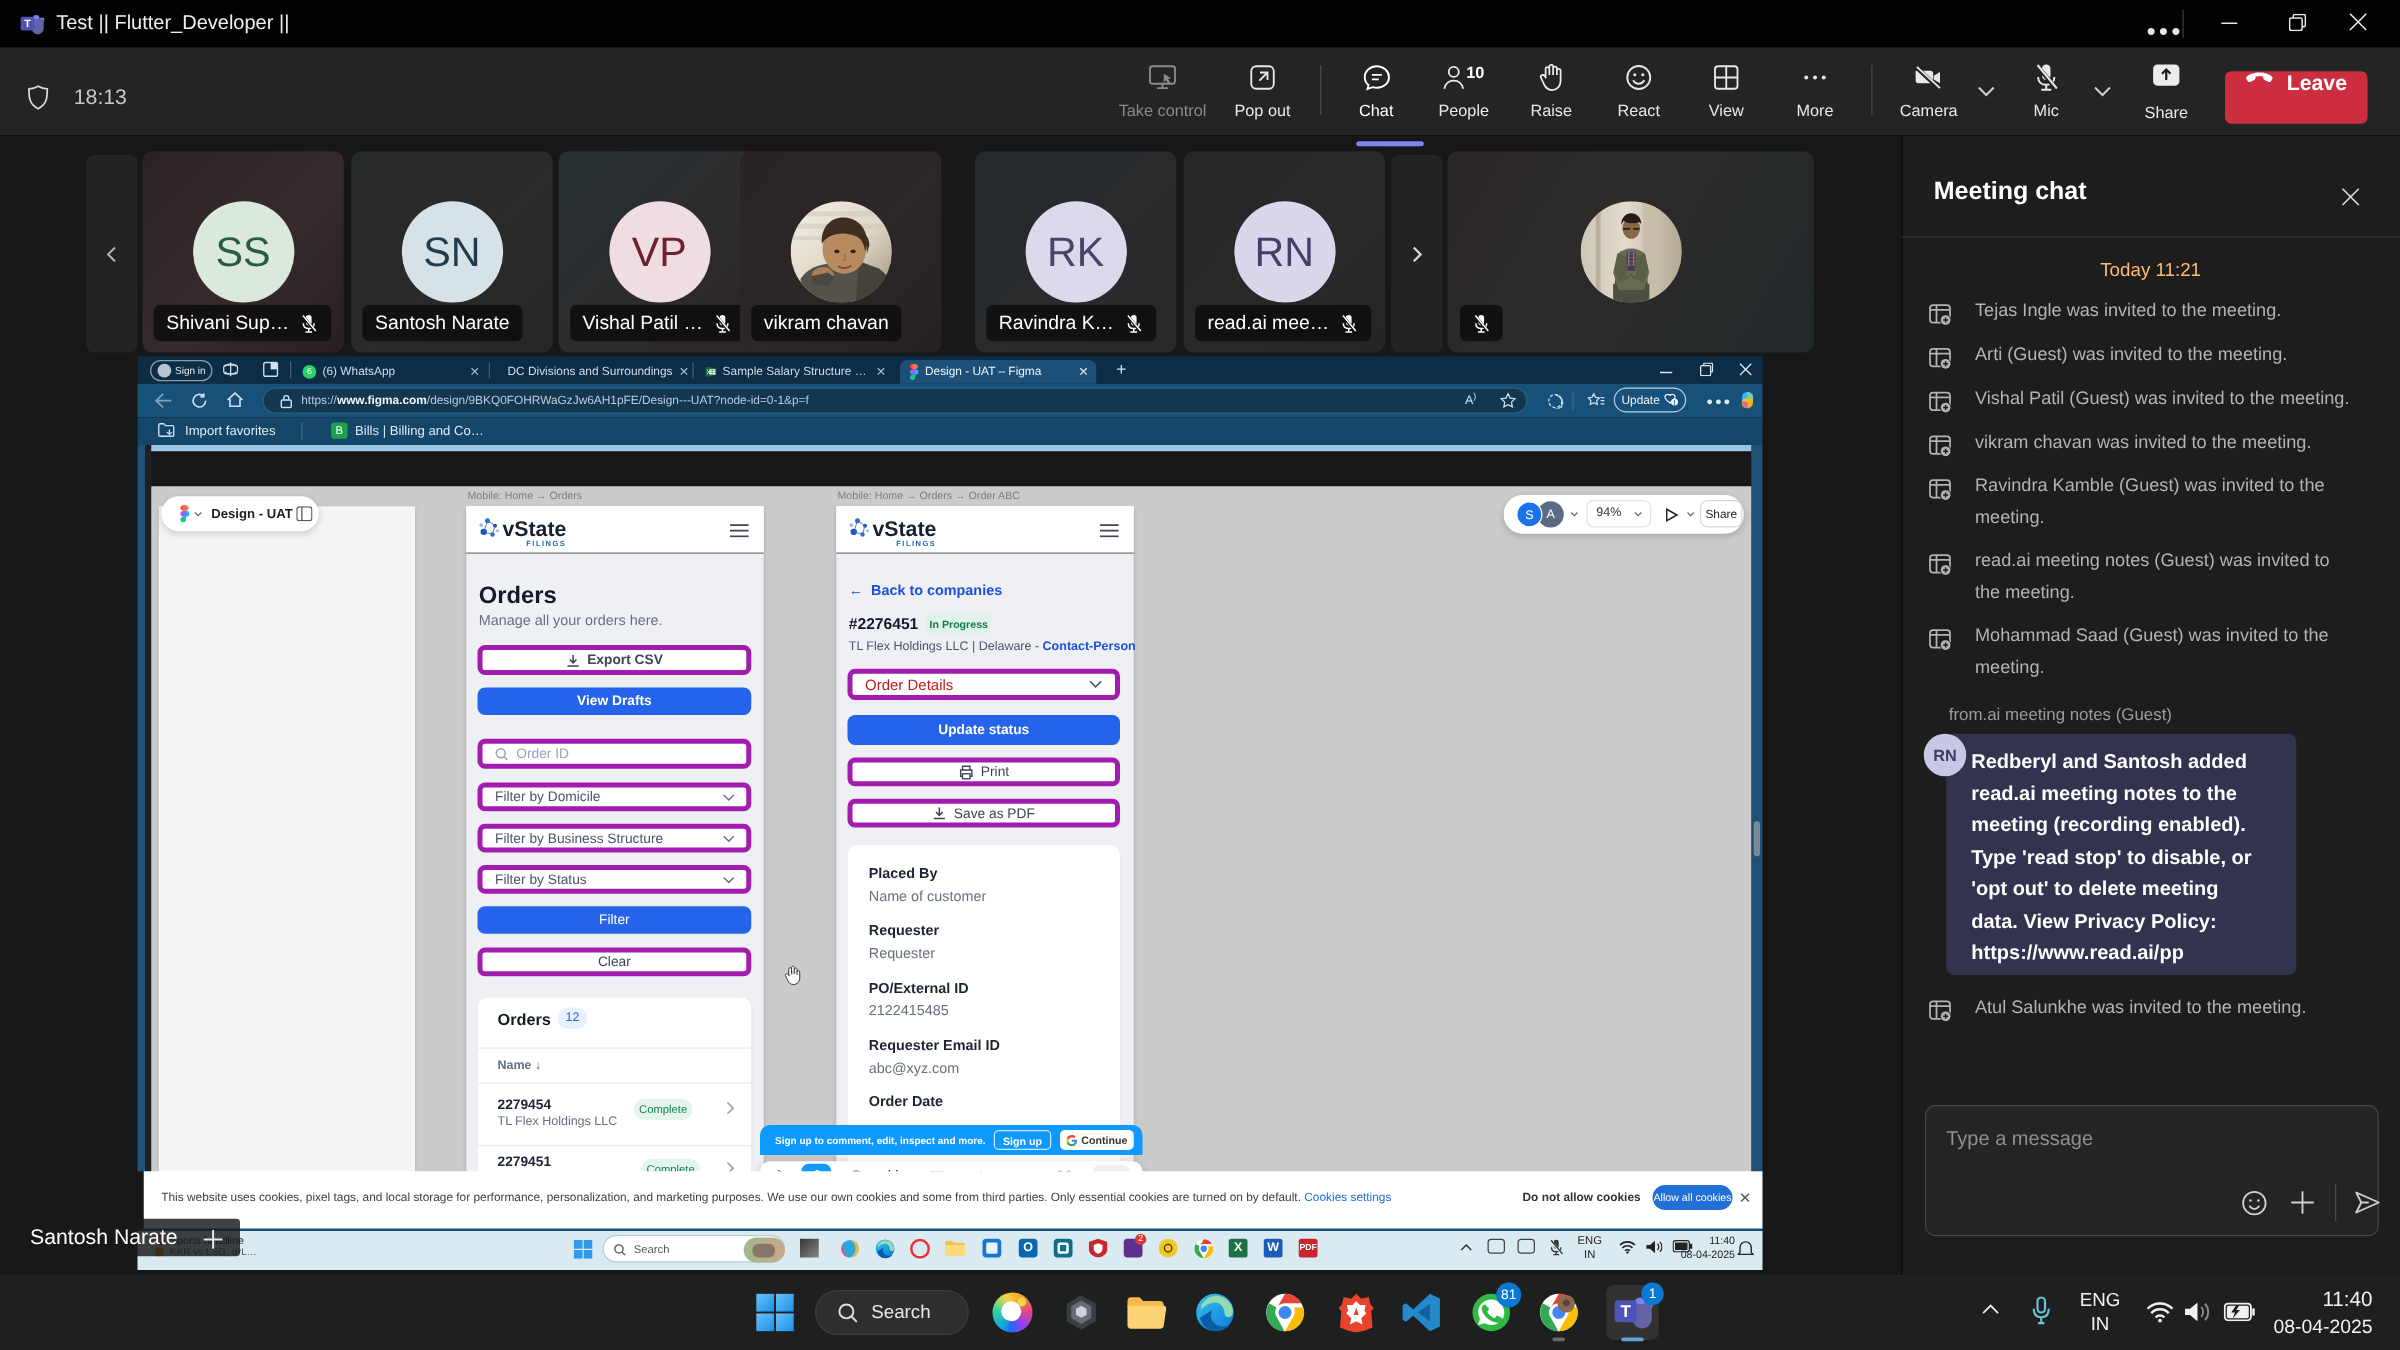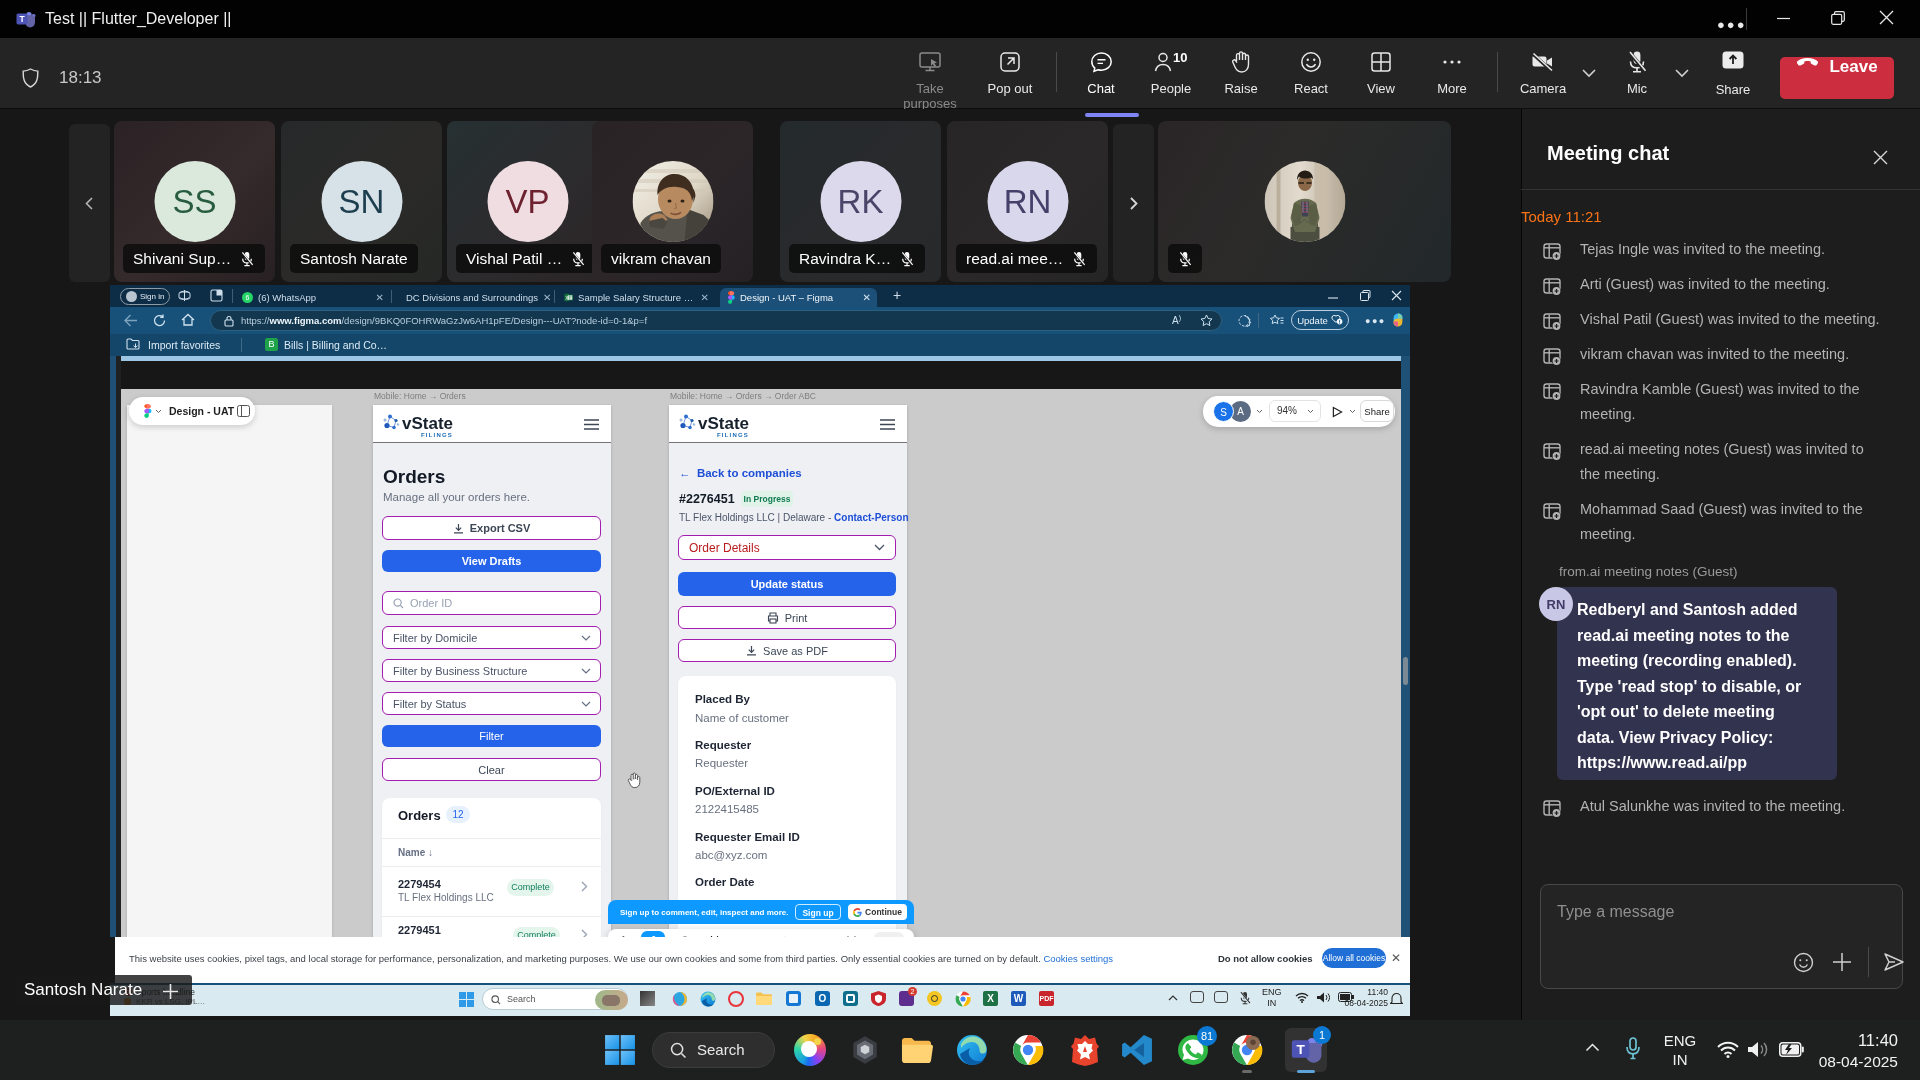--- a/index.html
+++ b/index.html
@@ -30,21 +30,21 @@
 #pageload { position:absolute; left:11px; top:71px; width:1280px; height:5px; background:#9dc6e4; }
 #canvas { position:absolute; left:11px; top:76px; width:1280px; height:576px; background:#cbcbcb; overflow:hidden;margin-top:28px; }
 #cookiebar { position:absolute; left:5px; top:652px; width:1295px; height:46px; background:#ffffff; }
 .vedge { position:absolute; top:71px; height:581px; }
 .tab { position:absolute; top:3px; height:19px; color:#cfdeeb; font-size:9.5px; display:flex; align-items:center; padding:0 6px; gap:5px; white-space:nowrap; overflow:hidden; }
 .tab .x { margin-left:auto; color:#9fb8cc; font-size:10px; }
 
 .pframe { position:absolute; background:#eef0f4; box-shadow:0 1px 3px rgba(0,0,0,.18); }
 .phead { position:absolute; left:0; top:0; width:100%; height:38px; background:#fff; border-bottom:1px solid #737373; }
 .btn { position:absolute; border-radius:6px; font-size:11px; display:flex; align-items:center; justify-content:center; gap:6px; }
-.btn.white { background:#fff; border:1px solid #a21caf; color:#3c4656; }
+.btn.white { background:#fff; border:4px solid #a21caf; color:#3c4656; }
 .btn.blue { background:#2563eb; color:#fff; }
 .flab { position:absolute; font-size:8.5px; color:#7d7d7d; }
 
 #chatpanel { position:absolute; left:1521px; top:109px; width:399px; height:911px; background:#1d1d1d; }
 .sysmsg { position:absolute; left:59px; color:#b3b3b3; font-size:14.5px; line-height:25px; width:300px; }
 .sysico { position:absolute; left:21px; width:21px; height:21px; }
 
 #taskbar { position:absolute; left:0; top:1020px; width:1920px; height:60px; background:#1e1f1f; }
 .tkico { position:absolute; top:14px; width:32px; height:32px; }
 </style>
@@ -77,21 +77,21 @@
     <svg class="abs" style="left:22px;top:30px" width="17" height="20" viewBox="0 0 17 20">
         <path d="M8.5 1C6 2.4 3.4 3 1.2 3.1c0 5.6-.3 12.2 7.3 15.9 7.6-3.7 7.3-10.3 7.3-15.9C13.6 3 11 2.4 8.5 1z" fill="none" stroke="#d8d8d8" stroke-width="1.4"></path>
       </svg>
     <div class="abs" style="left:59px;top:30px;color:#c8c8c8;font-size:17px">18:13</div>
     <div class="tbtn" style="left:892px;color:#8a8a8a">
       <svg width="26" height="24" viewBox="0 0 26 24">
           <rect x="3" y="3" width="20" height="14" rx="2" fill="none" stroke="#8a8a8a" stroke-width="1.5"></rect>
           <path d="M13 17v3M8.5 20.5h9" stroke="#8a8a8a" stroke-width="1.5" fill="none"></path>
           <path d="M14 9l6 3.5-2.6.7 1.8 2.8-1.6 1-1.8-2.9-1.8 1.9z" fill="#8a8a8a"></path>
         </svg>
-      <span class="lbl" style="color:#8a8a8a">Take purposes</span>
+      <span class="lbl" style="color:#8a8a8a">Take control</span>
     </div>
     <div class="tbtn" style="left:972px">
       <svg width="24" height="24" viewBox="0 0 24 24">
           <rect x="3" y="3" width="18" height="18" rx="4" fill="none" stroke="#e8e8e8" stroke-width="1.5"></rect>
           <path d="M10 8h6v6M16 8l-6.5 6.5" stroke="#e8e8e8" stroke-width="1.5" fill="none"></path>
         </svg>
       <span class="lbl">Pop out</span>
     </div>
     <div class="tdiv" style="left:1056px"></div>
     <div class="tbtn" style="left:1063px">
@@ -648,21 +648,21 @@
     </div>
     <div class="abs" style="left:1292.5px;top:372px;width:5px;height:28px;background:#7a8a94;border-radius:3px"></div>
   </div>
   <div id="chatpanel">
     <div class="abs" style="left:0;top:0;width:1px;height:911px;background:#070707"></div>
     <div class="abs" style="left:26px;top:33px;font-size:20px;font-weight:bold;color:#fff">Meeting chat</div>
     <svg class="abs" style="left:352px;top:41px" width="15" height="15" viewBox="0 0 15 15">
         <path d="M1 1l13 13M14 1L1 14" stroke="#d8d8d8" stroke-width="1.4"></path>
       </svg>
     <div class="abs" style="left:0;top:80px;width:399px;height:1px;background:#333"></div>
-    <div class="abs" style="left:0;top:99px;width:399px;text-align:left;font-size:15px;color:#f97316">Today 11:21</div>
+    <div class="abs" style="left:0;top:99px;width:399px;text-align:center;font-size:15px;color:#fdba74">Today 11:21</div>
     <svg class="sysico" style="top:132px" viewBox="0 0 21 21">
         <rect x="2" y="3" width="16" height="14" rx="2.5" fill="none" stroke="#b3b3b3" stroke-width="1.4"></rect>
         <path d="M7 3v14M2 7h16" stroke="#b3b3b3" stroke-width="1.4" opacity=".0"></path>
         <path d="M2 6.8h16" stroke="#b3b3b3" stroke-width="1.4"></path>
         <path d="M7.2 3.4v13.2" stroke="#b3b3b3" stroke-width="1.4"></path>
         <circle cx="14.5" cy="15" r="4.6" fill="#1d1d1d"></circle>
         <circle cx="14.5" cy="15" r="3.9" fill="#b3b3b3"></circle>
         <path d="M14.5 13v4M12.5 15h4" stroke="#1d1d1d" stroke-width="1.2"></path>
       </svg>
     <div class="sysmsg" style="top:128px">Tejas Ingle was invited to the meeting.</div>

